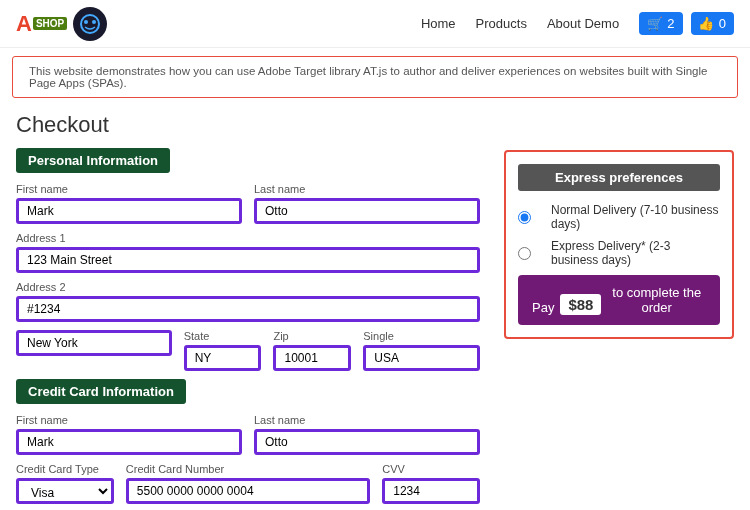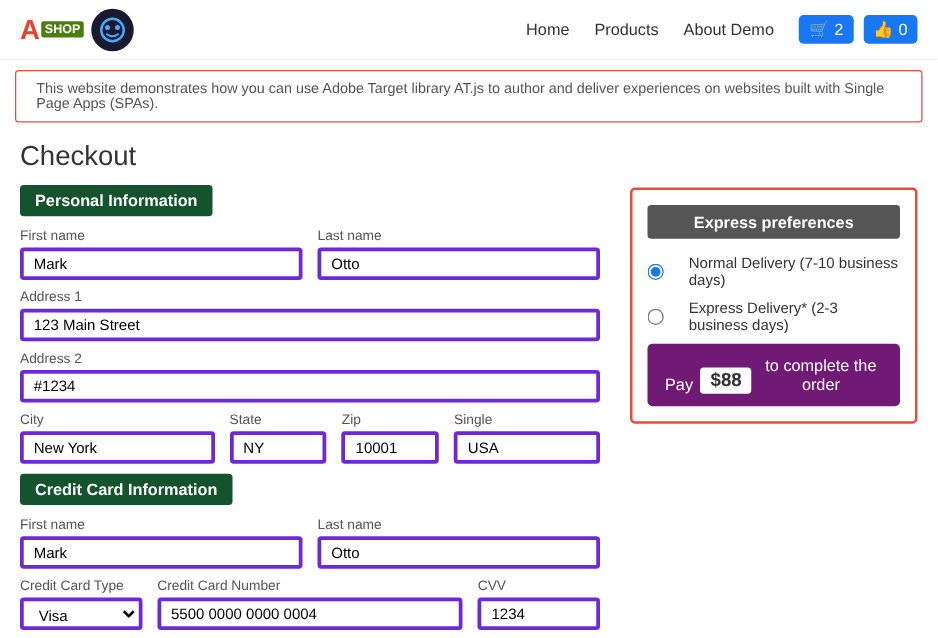--- a/index.html
+++ b/index.html
@@ -124,21 +124,20 @@
         </div>
       </div>
       <div class="form-row">
         <div class="form-group">
           <label>Address 2</label>
           <input type="text" value="#1234" style="">
         </div>
       </div>
       <div class="form-row">
         <div class="form-group city">
-          <label>City</label>
           <input type="text" value="New York" style="">
         </div>
         <div class="form-group state">
           <label>State</label>
           <input type="text" value="NY" style="">
         </div>
         <div class="form-group zip">
           <label>Zip</label>
           <input type="text" value="10001" style="">
         </div>

